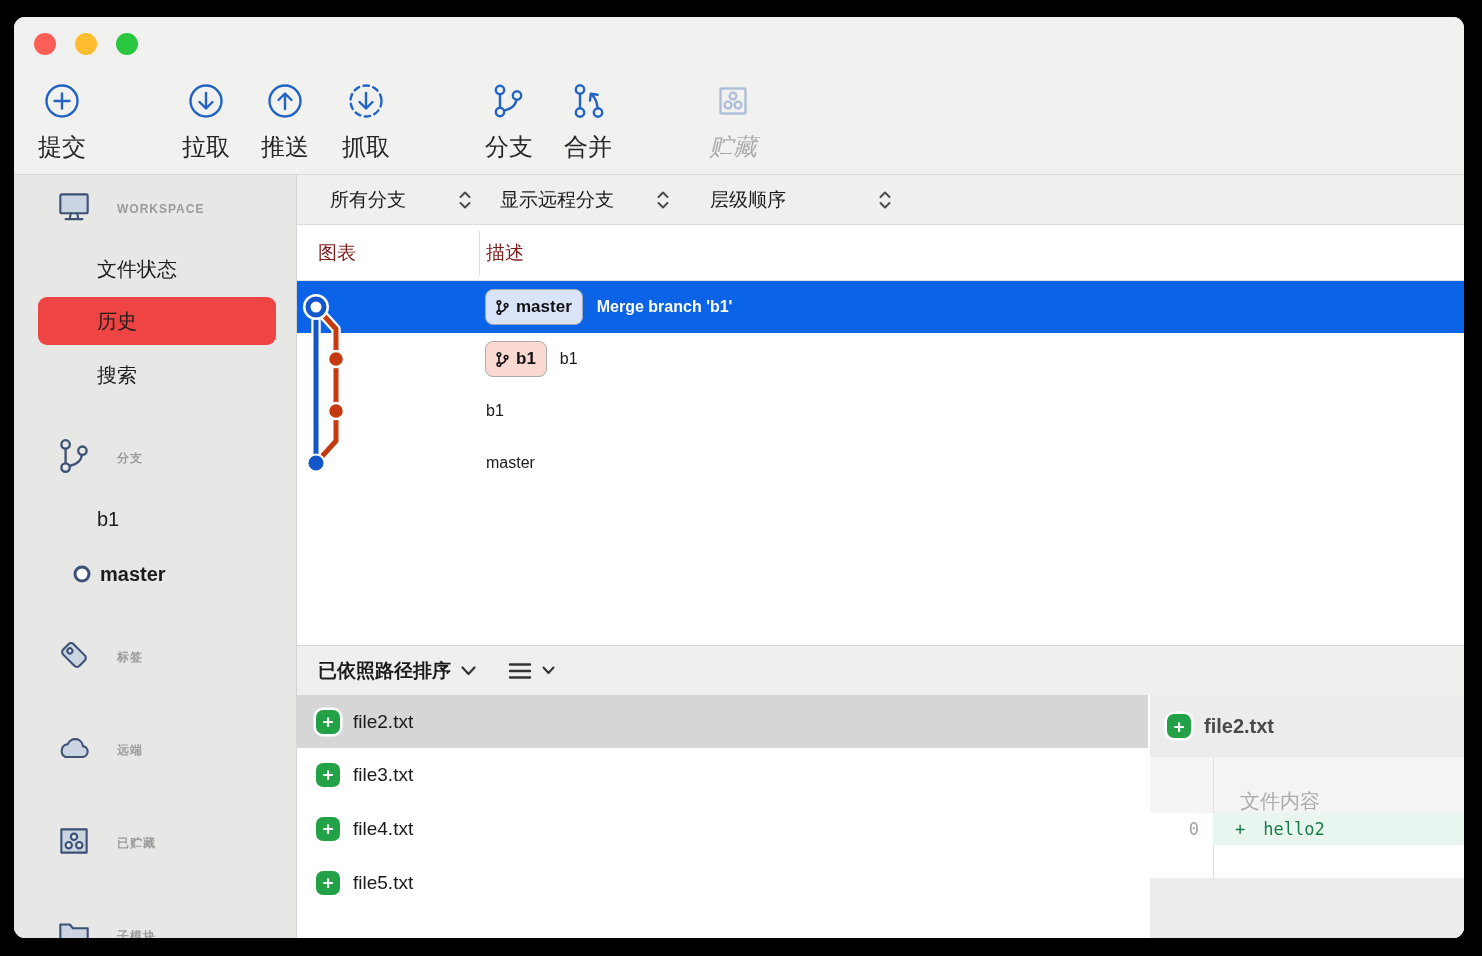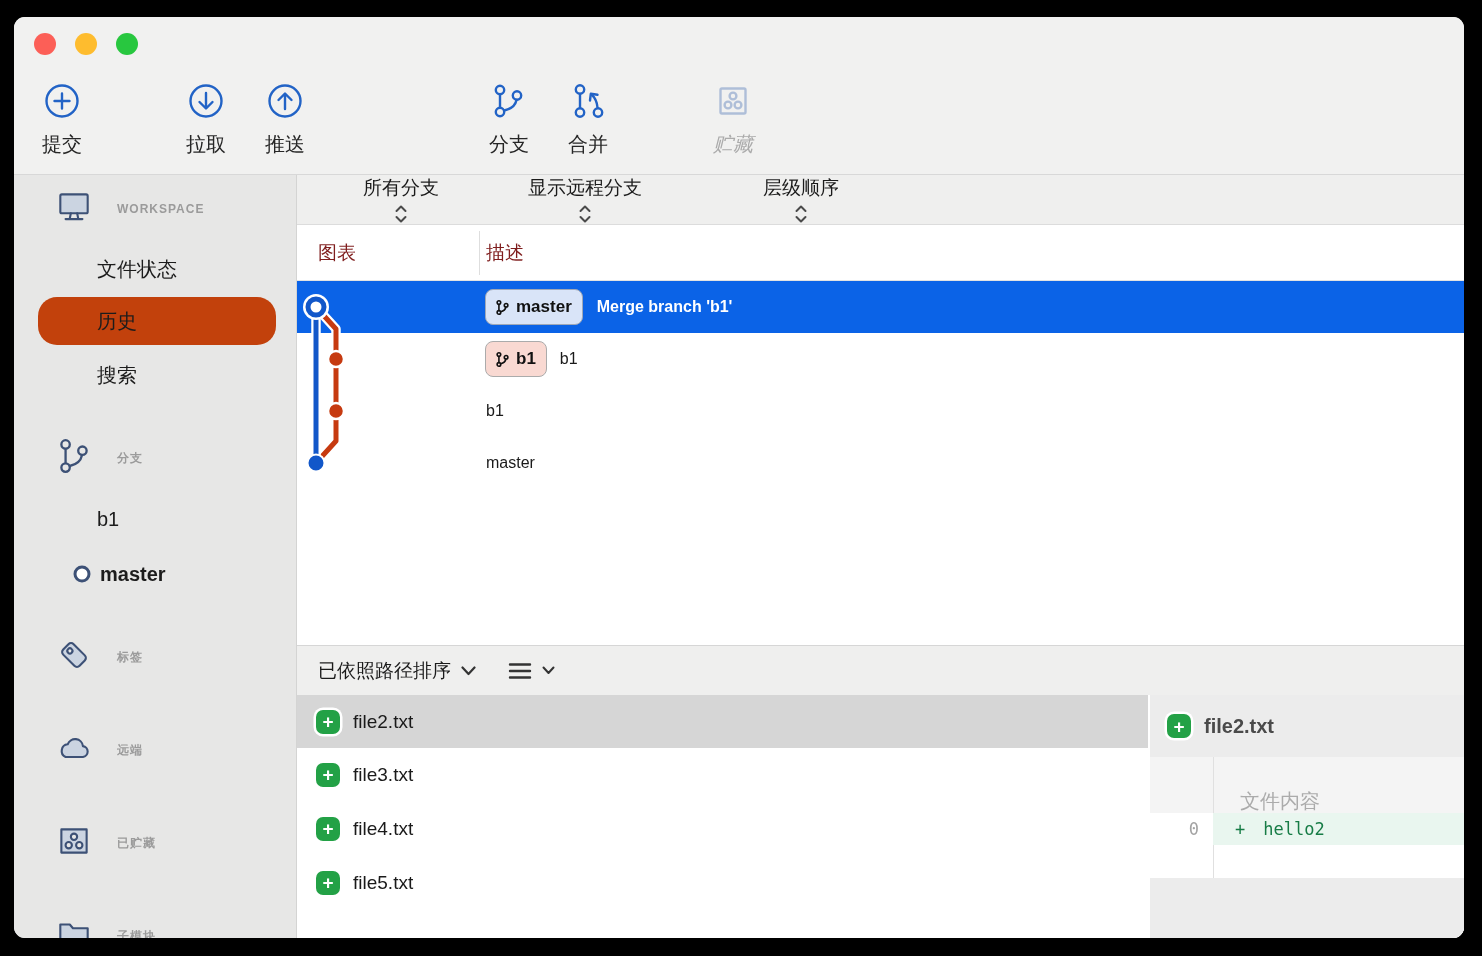--- a/index.html
+++ b/index.html
@@ -7,41 +7,41 @@
   .window { position:absolute; left:14px; top:17px; width:1450px; height:921px; border-radius:11px; overflow:hidden; background:#F1F1F0; }
 
   
   .toolbar { position:absolute; left:0; top:0; width:100%; height:158px; background:#F1F1F0; border-bottom:1px solid #D8D8D8; }
   .traffic { position:absolute; top:16px; width:22px; height:22px; border-radius:50%; }
   .tl-red   { left:20px;  background:var(--trafficRed); }
   .tl-yellow{ left:61px;  background:var(--trafficYellow); }
   .tl-green { left:102px; background:var(--trafficGreen); }
   .tb-btn { position:absolute; top:64px; width:84px; display:flex; flex-direction:column; align-items:center; cursor:default; }
   .tb-btn svg { width:40px; height:40px; }
-  .tb-btn .tb-label { margin-top:6px; font-size:20px; color:#262626; }
+  .tb-btn .tb-label { margin-top:6px; font-size:24px; color:#262626; }
   .tb-btn.disabled .tb-label { color:#ABABAB;font-style:italic; }
   .ic-blue { stroke:var(--iconBlue); fill:none; stroke-width:2.4; stroke-linecap:round; stroke-linejoin:round; }
   .ic-dis  { stroke:#AEBED8; fill:none; stroke-width:2.4; stroke-linecap:round; stroke-linejoin:round; }
 
   
   .sidebar { position:absolute; left:0; top:158px; width:283px; bottom:0; background:#E7E7E6; border-right:1px solid #D4D4D3; }
   .sb-section { position:absolute; left:0; width:100%; height:46px; display:flex; align-items:center; }
   .sb-section svg { width:40px; height:40px; margin-left:40px; flex:none; }
   .sb-sec-label { margin-left:23px; font-size:12px; font-weight:bold; color:#9B9B9B; letter-spacing:1px; }
   .sb-item { position:absolute; left:24px; right:20px; height:48px; display:flex; align-items:center; padding-left:59px; font-size:20px; color:#1C1C1C; border-radius:9px; }
-  .sb-item.selected { background:#c2410c;border-radius:19px; }
+  .sb-item.selected { background:#ef4444; }
   .sb-item .cur-ic { position:absolute; left:33px; width:22px; height:22px; }
   .sb-item.bold { font-weight:bold; }
   .ic-side { stroke:#3D5176; fill:#CBD4E1; stroke-width:2; stroke-linecap:round; stroke-linejoin:round; }
   .ic-side-nf { stroke:#3D5176; fill:none; stroke-width:2.2; stroke-linecap:round; stroke-linejoin:round; }
 
   
   .main { position:absolute; left:283px; top:158px; right:0; bottom:0; background:#fff; }
   .filterbar { position:absolute; left:0; top:0; right:0; height:50px; background:#EFEFEE; border-bottom:1px solid #DCDCDC; }
-  .dropdown { position:absolute; top:0; height:50px; display:flex; align-items:center; justify-content:space-between; font-size:19px; color:#1A1A1A;flex-direction:column; }
+  .dropdown { position:absolute; top:0; height:50px; display:flex; align-items:center; justify-content:space-between; font-size:19px; color:#1A1A1A; }
   .dd-chev svg { width:14px; height:22px; display:block; }
   .cols { position:absolute; left:0; top:50px; right:0; height:56px; background:#fff; border-bottom:1px solid #E3E3E3; }
   .col-h { position:absolute; top:0; height:56px; display:flex; align-items:center; font-size:19px; color:#7f1d1d; }
   .col-div { position:absolute; left:182px; top:6px; height:44px; width:1px; background:#DEDEDE; }
 
   .rows { position:absolute; left:0; top:106px; right:0; }
   .commit-row { position:absolute; left:0; right:0; height:52px; display:flex; align-items:center; padding-left:188px; }
   .commit-row.selected { background:var(--selection); }
   .commit-msg { font-size:16px; color:#1A1A1A; }
   .commit-row.selected .commit-msg { color:#fff; font-weight:bold; margin-left:14px; }
@@ -50,21 +50,21 @@
   .badge.blue { background:var(--badgeBlueBg); border-color:#9FA8B8; }
   .badge.red  { background:var(--badgeRedBg); }
   .plain-offset { padding-left:189px !important; }
   .graph-svg { position:absolute; left:0; top:106px; width:180px; height:364px; pointer-events:none; }
   .g-case { stroke:#fff; stroke-width:9.5; fill:none; stroke-linejoin:round; }
   .g-blue { stroke:var(--graphBlue); stroke-width:5; fill:none; stroke-linejoin:round; }
   .g-red  { stroke:var(--graphRed);  stroke-width:5; fill:none; stroke-linejoin:round; }
 
   
   .bottombar { position:absolute; left:0; top:470px; right:0; height:50px; background:#EFEFEE; border-top:1px solid #D6D6D6; display:flex; align-items:center; }
-  .sort-dd { margin-left:21px; display:flex; align-items:center; font-size:19px; color:#1A1A1A; }
+  .sort-dd { margin-left:21px; display:flex; align-items:center; font-size:19px; color:#1A1A1A;font-weight:bold; }
   .sort-dd svg { margin-left:10px; }
   .view-dd { margin-left:32px; display:flex; align-items:center; }
   .view-dd svg { display:block; }
 
   .filelist { position:absolute; left:0; top:520px; width:851px; bottom:0; background:#fff; }
   .file-row { position:absolute; left:0; right:0; height:53px; display:flex; align-items:center; padding-left:19px; font-size:19px; color:#1A1A1A; }
   .file-row.selected { background:#D6D6D6; }
   .add-ic { width:24px; height:24px; border-radius:7px; background:var(--addGreen); color:#fff; display:flex; align-items:center; justify-content:center; font-size:19px; font-weight:bold; line-height:1; box-shadow:0 0 0 2.5px #fff; margin-right:13px; flex:none; }
 
   .diffpanel { position:absolute; left:853px; top:520px; right:0; bottom:0; background:#fff; }
@@ -110,20 +110,29 @@
     </div>
     <div class="tb-btn" style="left:150px">
       <span><svg viewBox="0 0 40 40">
             <g class="ic-blue">
               <circle cx="20" cy="20" r="15.5"></circle>
               <path d="M20 12 V27 M13.5 21 L20 27.5 L26.5 21"></path>
             </g>
           </svg></span>
       <span class="tb-label">拉取</span>
     </div>
+    <div class="tb-btn" style="left:310px">
+      <span><svg viewBox="0 0 40 40">
+            <g class="ic-blue">
+              <circle cx="20" cy="20" r="15.5" stroke-dasharray="5.5 4.5"></circle>
+              <path d="M20 12 V27 M13.5 21 L20 27.5 L26.5 21"></path>
+            </g>
+          </svg></span>
+      <span class="tb-label">抓取</span>
+    </div>
     <div class="tb-btn" style="left:453px">
       <span><svg viewBox="0 0 40 40">
             <g class="ic-blue">
               <circle cx="11" cy="9" r="4.2"></circle>
               <circle cx="11" cy="31" r="4.2"></circle>
               <path d="M11 13.5 V26.5"></path>
               <path d="M15.2 29.5 C22 28 26.5 24 27.5 19"></path>
               <circle cx="28" cy="14.5" r="4.2"></circle>
             </g>
           </svg></span>

